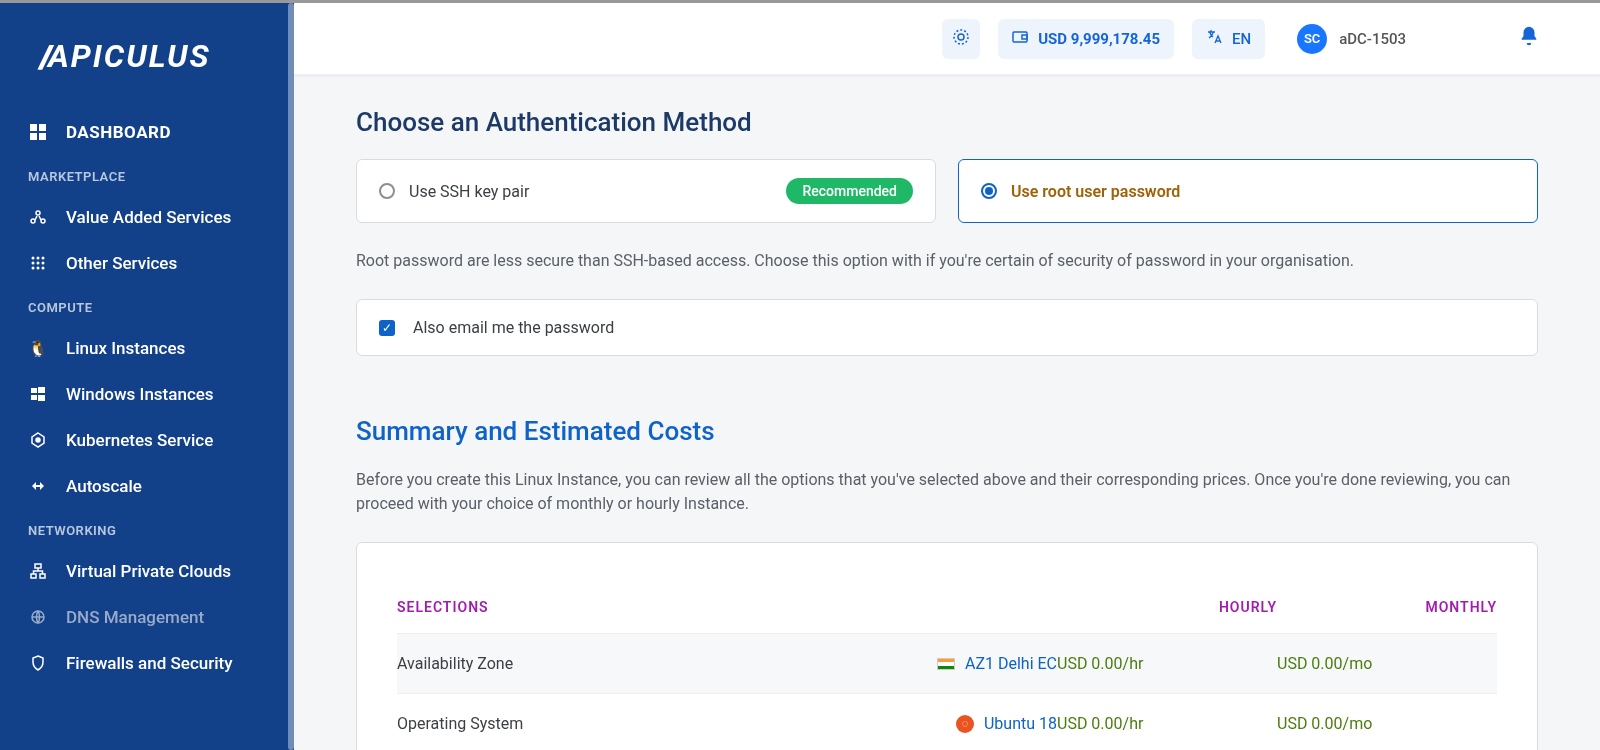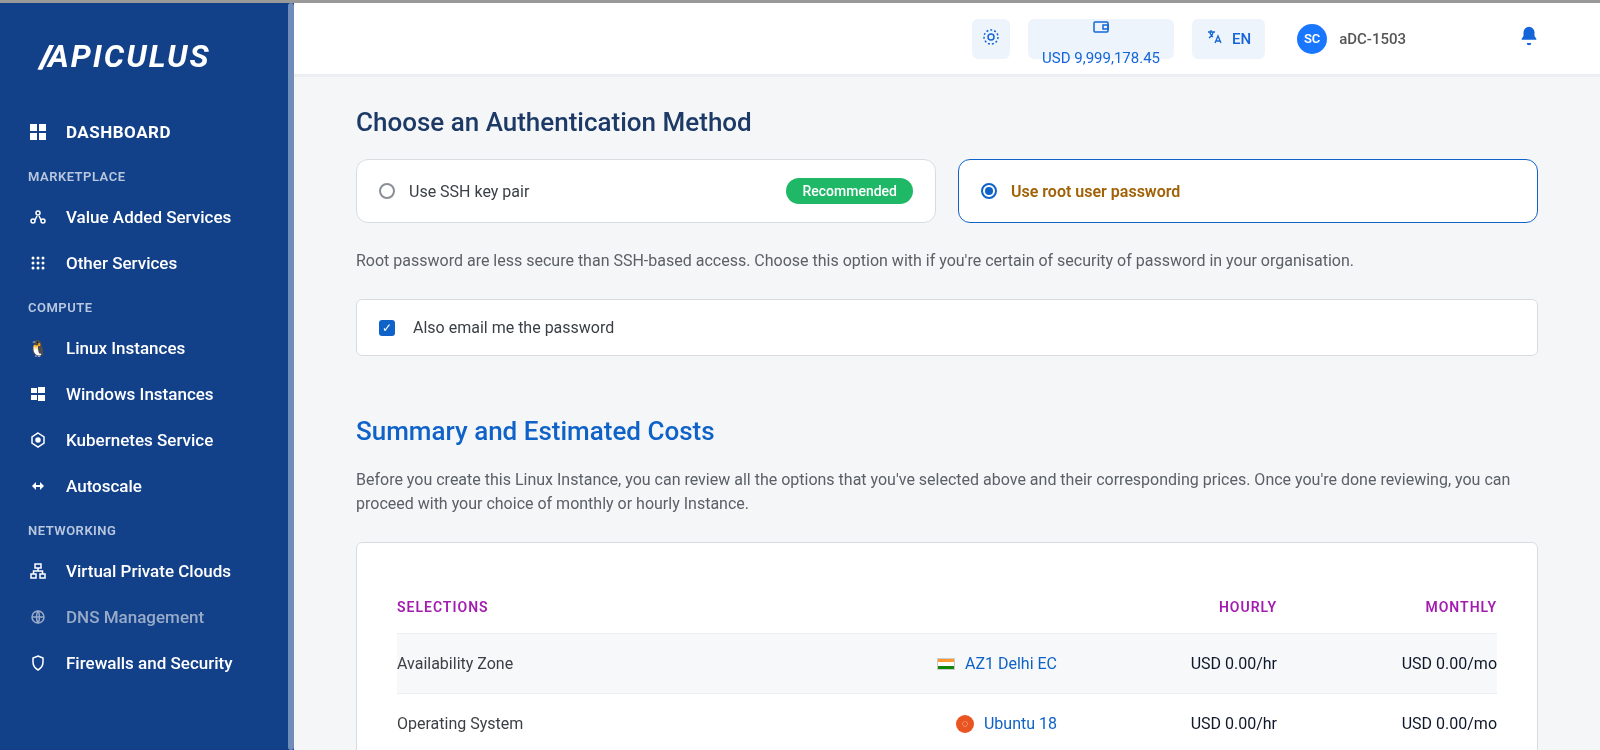--- a/index.html
+++ b/index.html
@@ -46,35 +46,35 @@
   display: flex; align-items: center; justify-content: flex-end;
   padding: 0 60px 0 20px; gap: 18px;
 }
 .chip {
   height: 40px; border-radius: 6px; background: #eef4fb;
   display: inline-flex; align-items: center; gap: 10px;
   padding: 0 14px; color: #1565d8; font-size: 15px; font-weight: 500;
 }
 .chip.plain{background:transparent;color:#555;font-weight:500;}
 .chip .icon{font-size:16px;}
-.chip.balance{font-weight:400;flex-direction:column;}
+.chip.balance{font-weight:700;}
 .avatar{
   width:30px;height:30px;border-radius:50%;background:#1976ff;color:#fff;
   display:inline-flex;align-items:center;justify-content:center;font-size:13px;font-weight:600;
 }
 .bell-btn{background:none;border:none;color:#1565d8;font-size:22px;cursor:pointer;margin-left:80px;}
 
 .content { flex:1; overflow-y:auto; padding: 30px 62px 40px 62px; }
 
 h2.section-title{ font-size:26px; font-weight:500; color:#1d3a66; margin-bottom:22px; }
 h2.section-title.blue{color:#0f62c7;}
 
 .auth-cards{display:flex;gap:22px;margin-bottom:26px;}
 .card{
-  flex:1;border:1px solid #d8dce1;border-radius:12px;background:#fff;padding:18px 22px;
+  flex:1;border:1px solid #d8dce1;border-radius:6px;background:#fff;padding:18px 22px;
   display:flex;align-items:center;gap:14px;font-size:16px;color:#3a3f45;cursor:pointer;
 }
 .card.selected{border-color:#0f62c7;color:#a16207;font-weight:600;}
 .radio{width:16px;height:16px;border-radius:50%;border:2px solid #8a8f96;display:inline-flex;align-items:center;justify-content:center;}
 .card.selected .radio{border-color:#0f62c7;}
 .card.selected .radio::after{content:"";width:8px;height:8px;border-radius:50%;background:#0f62c7;}
 .badge-rec{
   margin-left:auto;background:#1fb866;color:#fff;border-radius:20px;
   padding:5px 16px;font-size:14px;font-weight:500;
 }
@@ -93,21 +93,21 @@
 .summary-head .c2{text-align:right;}
 .summary-head .c3{text-align:right;}
 .summary-row{
   display:grid;grid-template-columns:1fr 380px 220px 220px;align-items:center;
   padding:20px 0;border-top:1px solid #eceef1;font-size:16px;color:#3c3f44;
 }
 .summary-row:first-of-type{border-top:none;}
 .summary-row.alt{background:#f6f8fa;}
 .summary-row .label{}
 .summary-row .value{color:#0f62c7;font-weight:400;text-align:right;display:flex;align-items:center;justify-content:flex-end;gap:10px;}
-.summary-row .price{text-align:right;color:#0f172a;}
+.summary-row .price{text-align:left;color:#4d7c0f;}
 .flag{width:18px;height:12px;display:inline-block;background:linear-gradient(#ff9933 0 33%,#fff 33% 66%,#138808 66% 100%);border:0.5px solid #ccc;}
 .ubuntu-dot{width:18px;height:18px;border-radius:50%;background:#E95420;display:inline-flex;align-items:center;justify-content:center;color:#fff;font-size:11px;}
 
 </style>
 </head>
 <body>
 
 <aside class="sidebar">
   <div class="logo">
     <span class="slashes">//</span>

